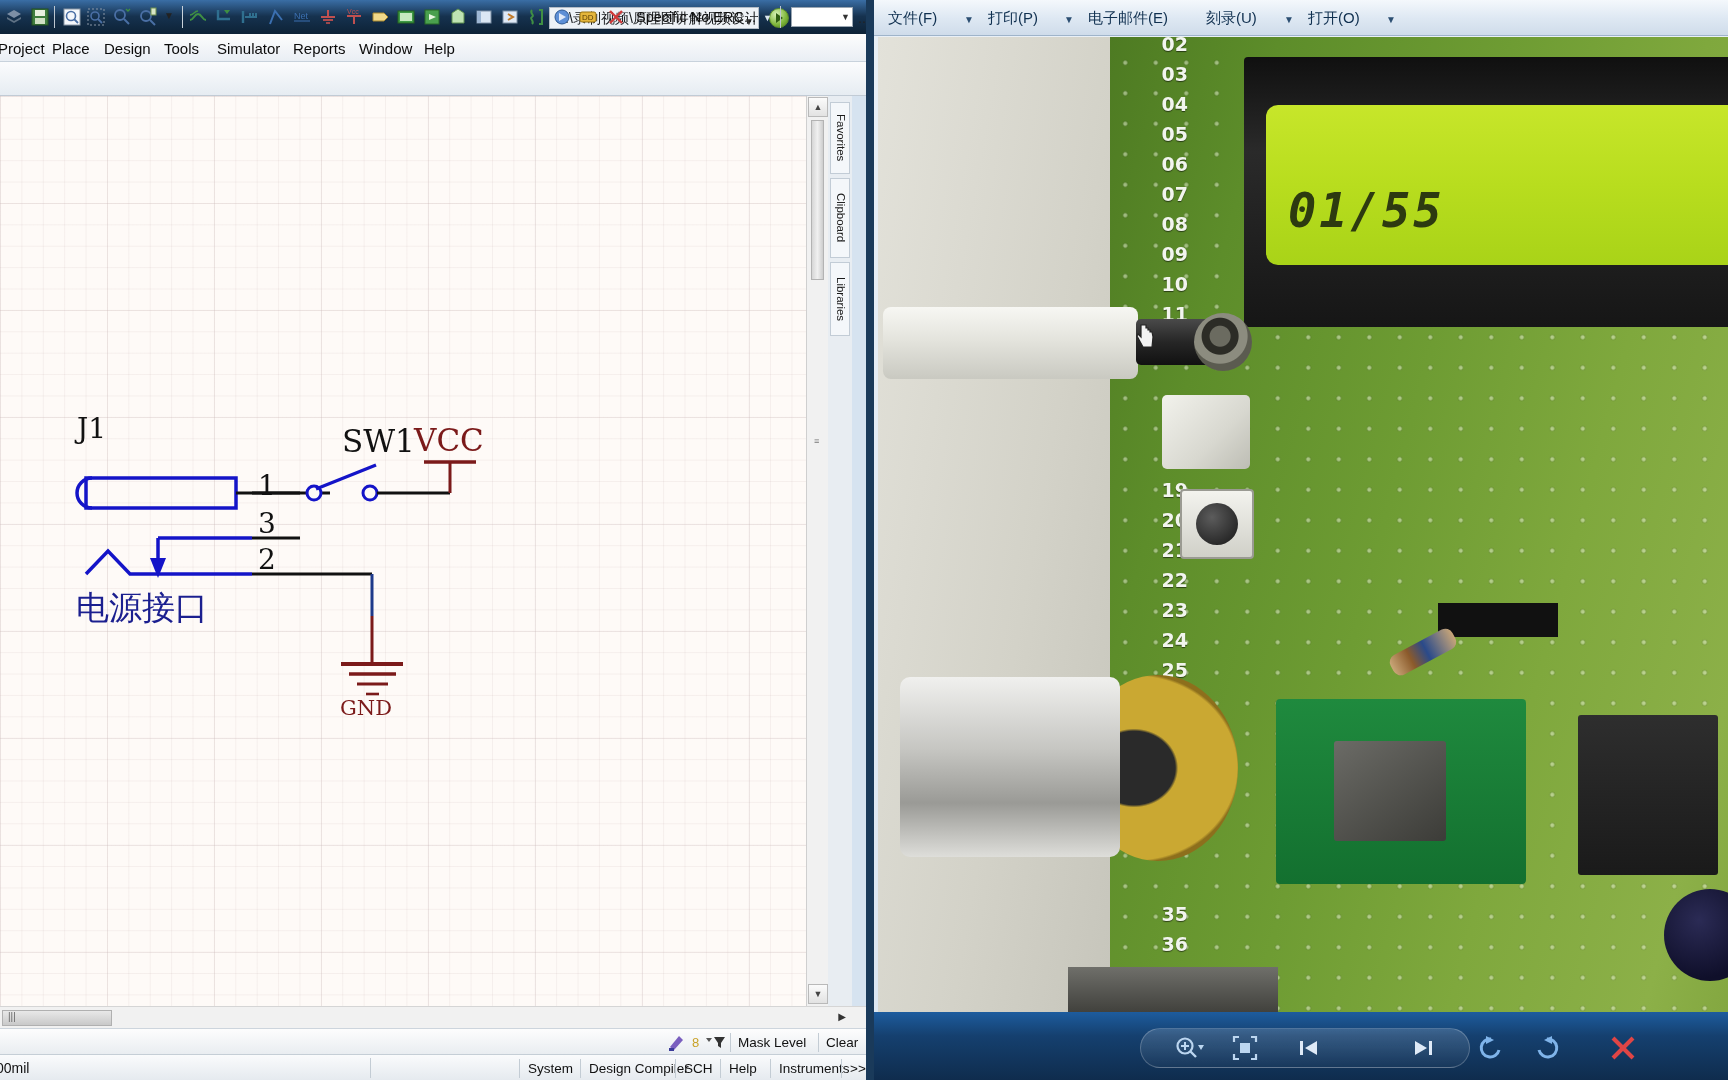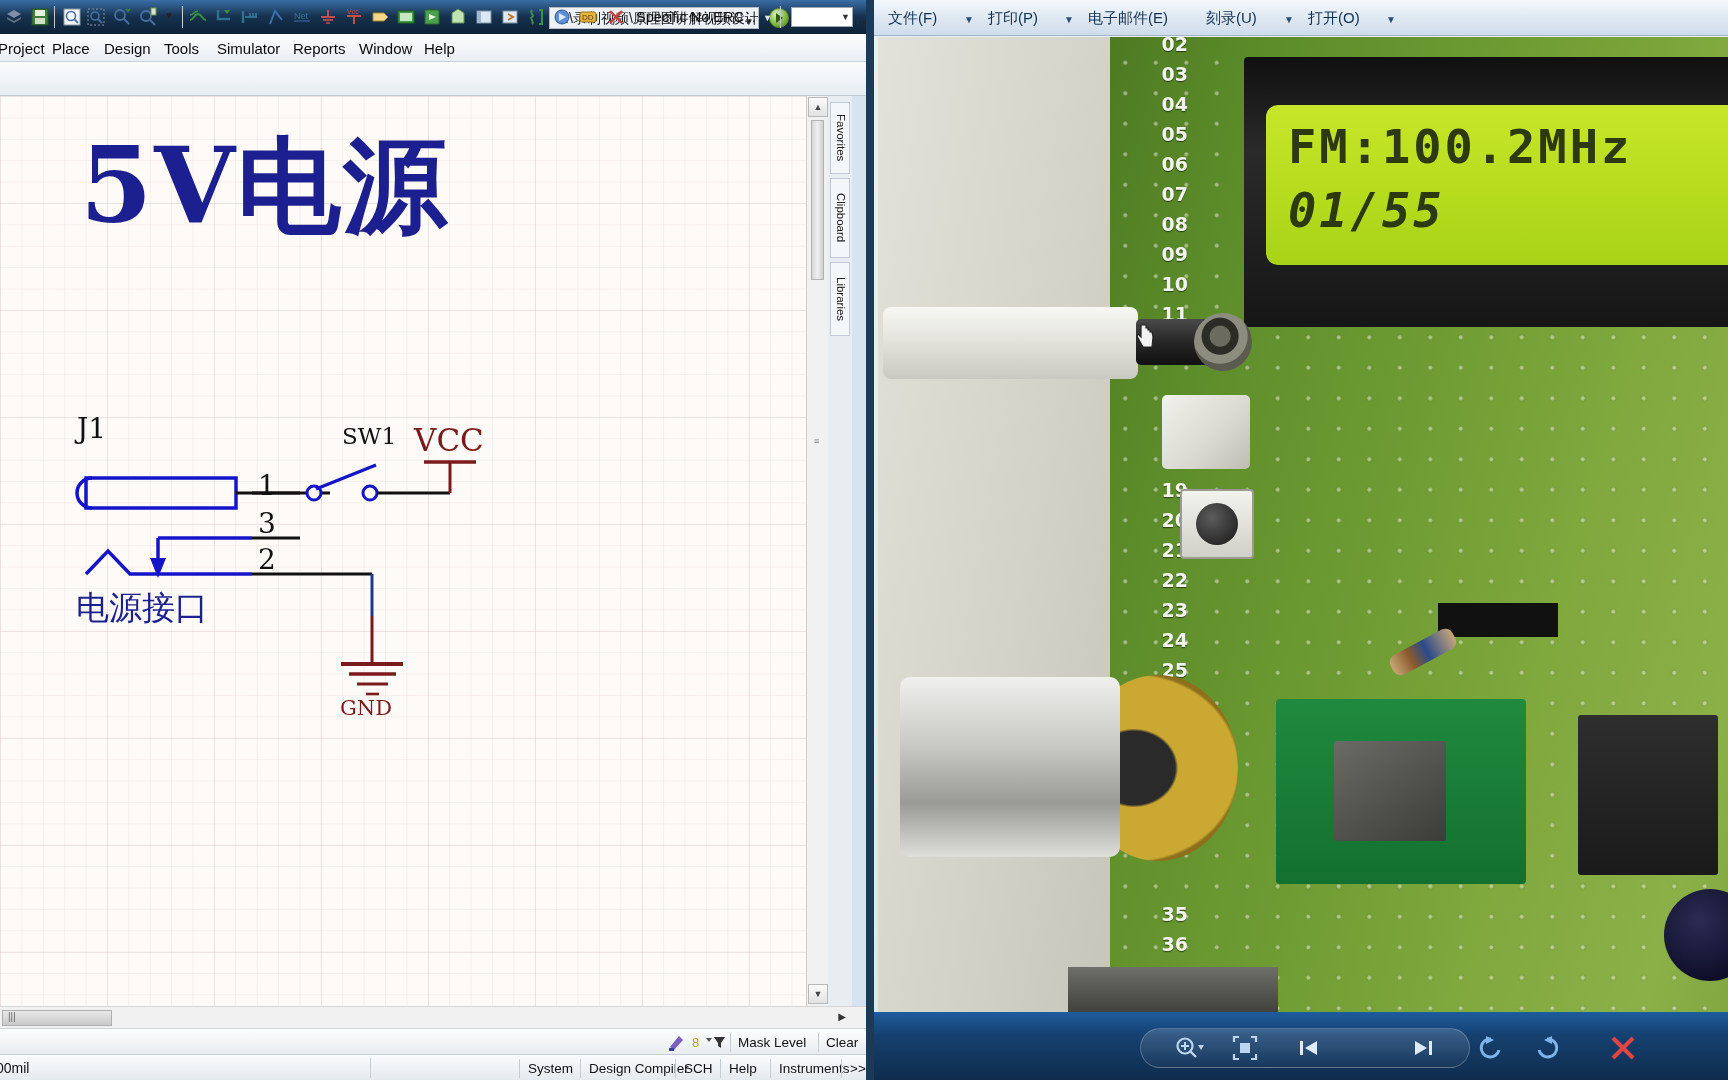--- a/index.html
+++ b/index.html
@@ -541,21 +541,20 @@
   <span class="ad-erc" style="left:636px;">Specific No ERC...</span>
   <div class="tb-sep" style="left:780px;"></div>
   <div class="ad-combo" style="left:791px;">
     <span style="position:absolute;left:3px;top:1px;font-size:12px;color:#111;"></span>
     <span class="c">▼</span>
   </div>
   <span class="ad-dots" style="left:858px;">...</span>
 
   <div class="ad-canvas">
 
-    <span class="sch-txt big-cn" style="left:80px; top:22px; font-size:104px; letter-spacing:2px;">5V电源</span>
 
     <svg width="812" height="910" style="position:absolute;left:0;top:0;">
 
       <rect x="86" y="382" width="150" height="30" fill="none" stroke="#1414c8" stroke-width="3.5"></rect>
       <path d="M92 382 a15 15 0 0 0 0 30" fill="none" stroke="#1414c8" stroke-width="3.5"></path>
 
       <line x1="236" y1="397" x2="300" y2="397" stroke="#111" stroke-width="3"></line>
       <line x1="252" y1="397" x2="330" y2="397" stroke="#111" stroke-width="3"></line>
 
       <line x1="158" y1="442" x2="252" y2="442" stroke="#1414c8" stroke-width="3.5"></line>
@@ -581,21 +580,21 @@
       <line x1="349" y1="578" x2="396" y2="578" stroke="#7b1a1a" stroke-width="3.4"></line>
       <line x1="357" y1="588" x2="388" y2="588" stroke="#7b1a1a" stroke-width="3"></line>
       <line x1="366" y1="598" x2="379" y2="598" stroke="#7b1a1a" stroke-width="2.6"></line>
     </svg>
 
     <span class="sch-txt lbl-serif" style="left:77px; top:316px; font-size:28px; color:#111;">J1</span>
     <span class="sch-txt big-cn" style="left:76px; top:490px; font-size:33px; font-weight:400;">电源接口</span>
     <span class="sch-txt lbl-serif" style="left:258px; top:373px; font-size:28px; color:#111;">1</span>
     <span class="sch-txt lbl-serif" style="left:258px; top:411px; font-size:28px; color:#111;">3</span>
     <span class="sch-txt lbl-serif" style="left:258px; top:447px; font-size:28px; color:#111;">2</span>
-    <span class="sch-txt lbl-serif" style="left:342px; top:327px; font-size:23px; color:#111;">SW1</span>
+    <span class="sch-txt lbl-serif" style="left:342px; top:327px; font-size:31px; color:#111;">SW1</span>
     <span class="sch-txt lbl-serif" style="left:414px; top:326px; font-size:31px; color:#7b1a1a;">VCC</span>
     <span class="sch-txt lbl-serif" style="left:340px; top:600px; font-size:21px; color:#7b1a1a;">GND</span>
 
   </div>
 
   <div class="vscroll">
     <div class="vs-btn" style="top:1px;">▲</div>
     <div class="vs-thumb" style="top:24px;"></div>
     <span class="vs-dots" style="top:340px;">≡</span>
     <div class="vs-btn" style="top:888px;">▼</div>
@@ -687,21 +686,20 @@
         <span class="rnum" style="top:652px;">26</span>
         <span class="rnum" style="top:682px;">27</span>
 
         <span class="rnum" style="top:866px;">35</span>
         <span class="rnum" style="top:896px;">36</span>
         <span class="rnum" style="top:926px;">37</span>
       </div>
 
       <div class="lcd-frame">
         <div class="lcd">
-          <span class="lcd-line" style="top:14px;">FM:100.2MHz</span>
           <span class="lcd-line" style="top:78px;font-style:italic;">01/55</span>
         </div>
       </div>
 
       <div class="barrel"></div>
       <div class="barrel-tip"></div>
       <div class="jack"></div>
       <div class="whitebtn"></div>
       <div class="tact">
           <i></i>

